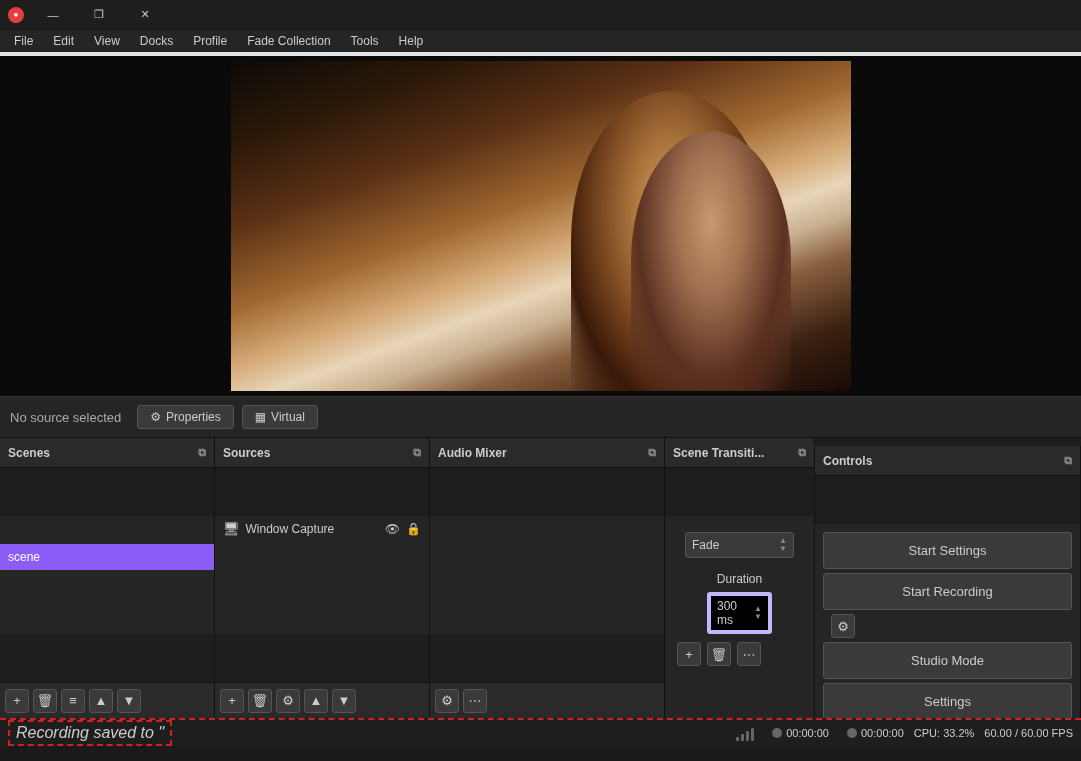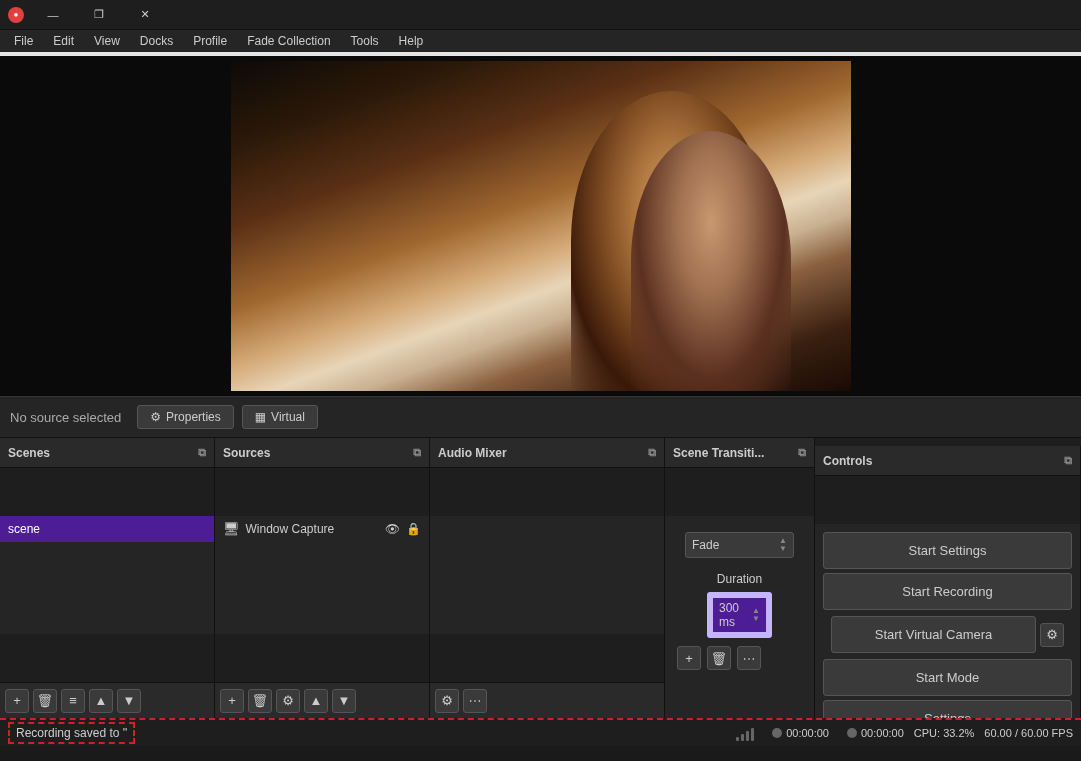--- a/index.html
+++ b/index.html
@@ -175,22 +175,23 @@
       gap: 4px;
       border-top: 1px solid #111;
     }
 
     .scene-item {
       padding: 6px 8px;
       cursor: pointer;
       font-size: 12px;
     }
     .scene-item.selected {
-      background: #4c1d95;
+      background: #8b5cf6;
       color: white;
+      margin-top: 28px;
     }
 
     .source-item {
       padding: 5px 8px;
       cursor: pointer;
       font-size: 12px;
       display: flex;
       align-items: center;
       gap: 6px;
     }
@@ -248,22 +249,22 @@
     }
     .duration-row {
       display: flex;
       align-items: center;
       gap: 6px;
       padding: 4px 8px;
       font-size: 12px;
       flex-direction: column;
     }
     .duration-input {
-      background: #4c1d95;
-      border: 6px solid #c4b5fd;
+      background: #000000;
+      border: 4px solid #c4b5fd;
       border-radius: 3px;
       color: #cccccc;
       padding: 3px 6px;
       width: 65px;
       font-size: 12px;
       display: flex;
       align-items: center;
       justify-content: space-between;
     }
     .transition-toolbar {
@@ -285,22 +286,23 @@
       gap: 10px;
     }
     #statusbar .status-left {
       flex: 1;
       display: flex;
       align-items: center;
     }
     .recording-text {
       border: 2px dashed #cc2222;
       padding: 2px 6px;
-      font-size: 12px;
-      color: #cccccc;
+      font-size: 16px;
+      color: #cccccc;
+      font-style: italic;
     }
     .status-indicator {
       display: flex;
       align-items: center;
       gap: 4px;
       margin-left: 8px;
     }
     .status-dot {
       width: 10px; height: 10px;
       border-radius: 50%;
@@ -471,27 +473,24 @@
       <span class="panel-header-icon">⧉</span>
     </div>
     <div class="panel-content" style="padding:6px 8px;">
       <button class="ctrl-btn">
         <span>Start Settings</span>
       </button>
       <button class="ctrl-btn">
         <span>Start Recording</span>
       </button>
       <div class="ctrl-btn-row">
-        <button class="ctrl-btn ctrl-btn-main">
-          <span>Start Virtual Camera</span>
-        </button>
         <div class="icon-btn">⚙</div>
       </div>
       <button class="ctrl-btn">
-        <span>Start Mode</span>
+        <span>Studio Mode</span>
       </button>
       <button class="ctrl-btn">
         <span>Settings</span>
       </button>
       <button class="ctrl-btn">
         <span>Exit</span>
       </button>
     </div>
   </div>
 

